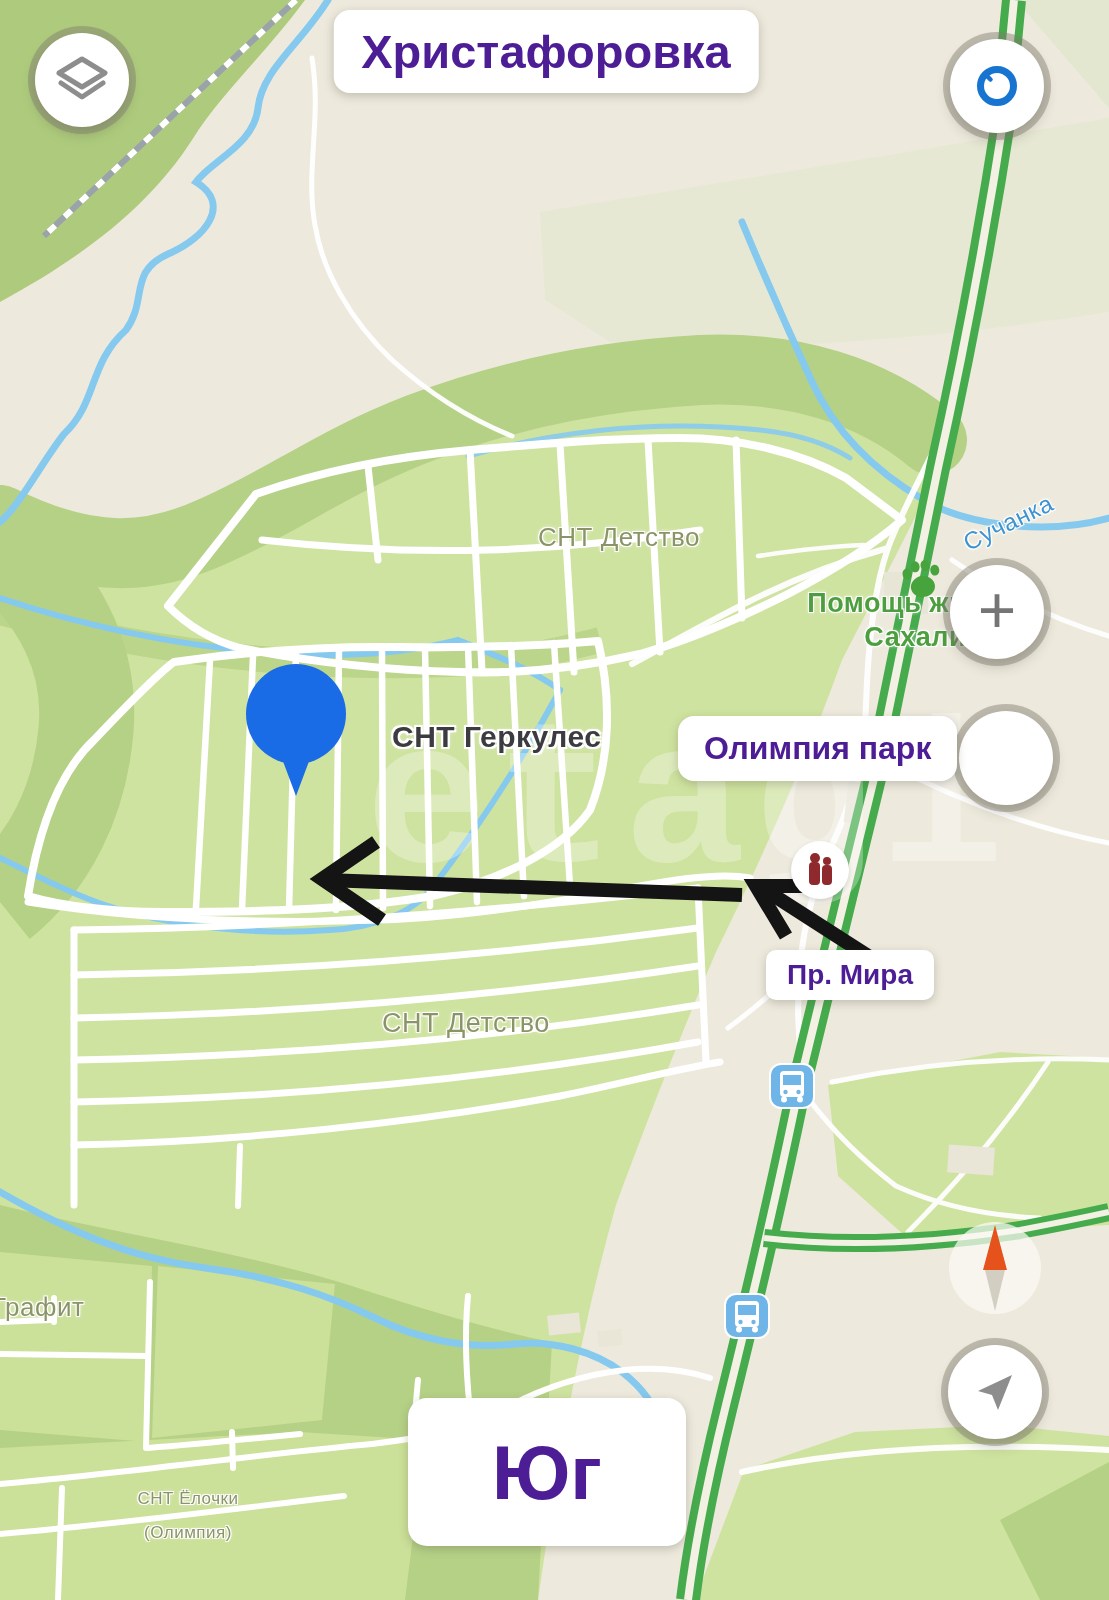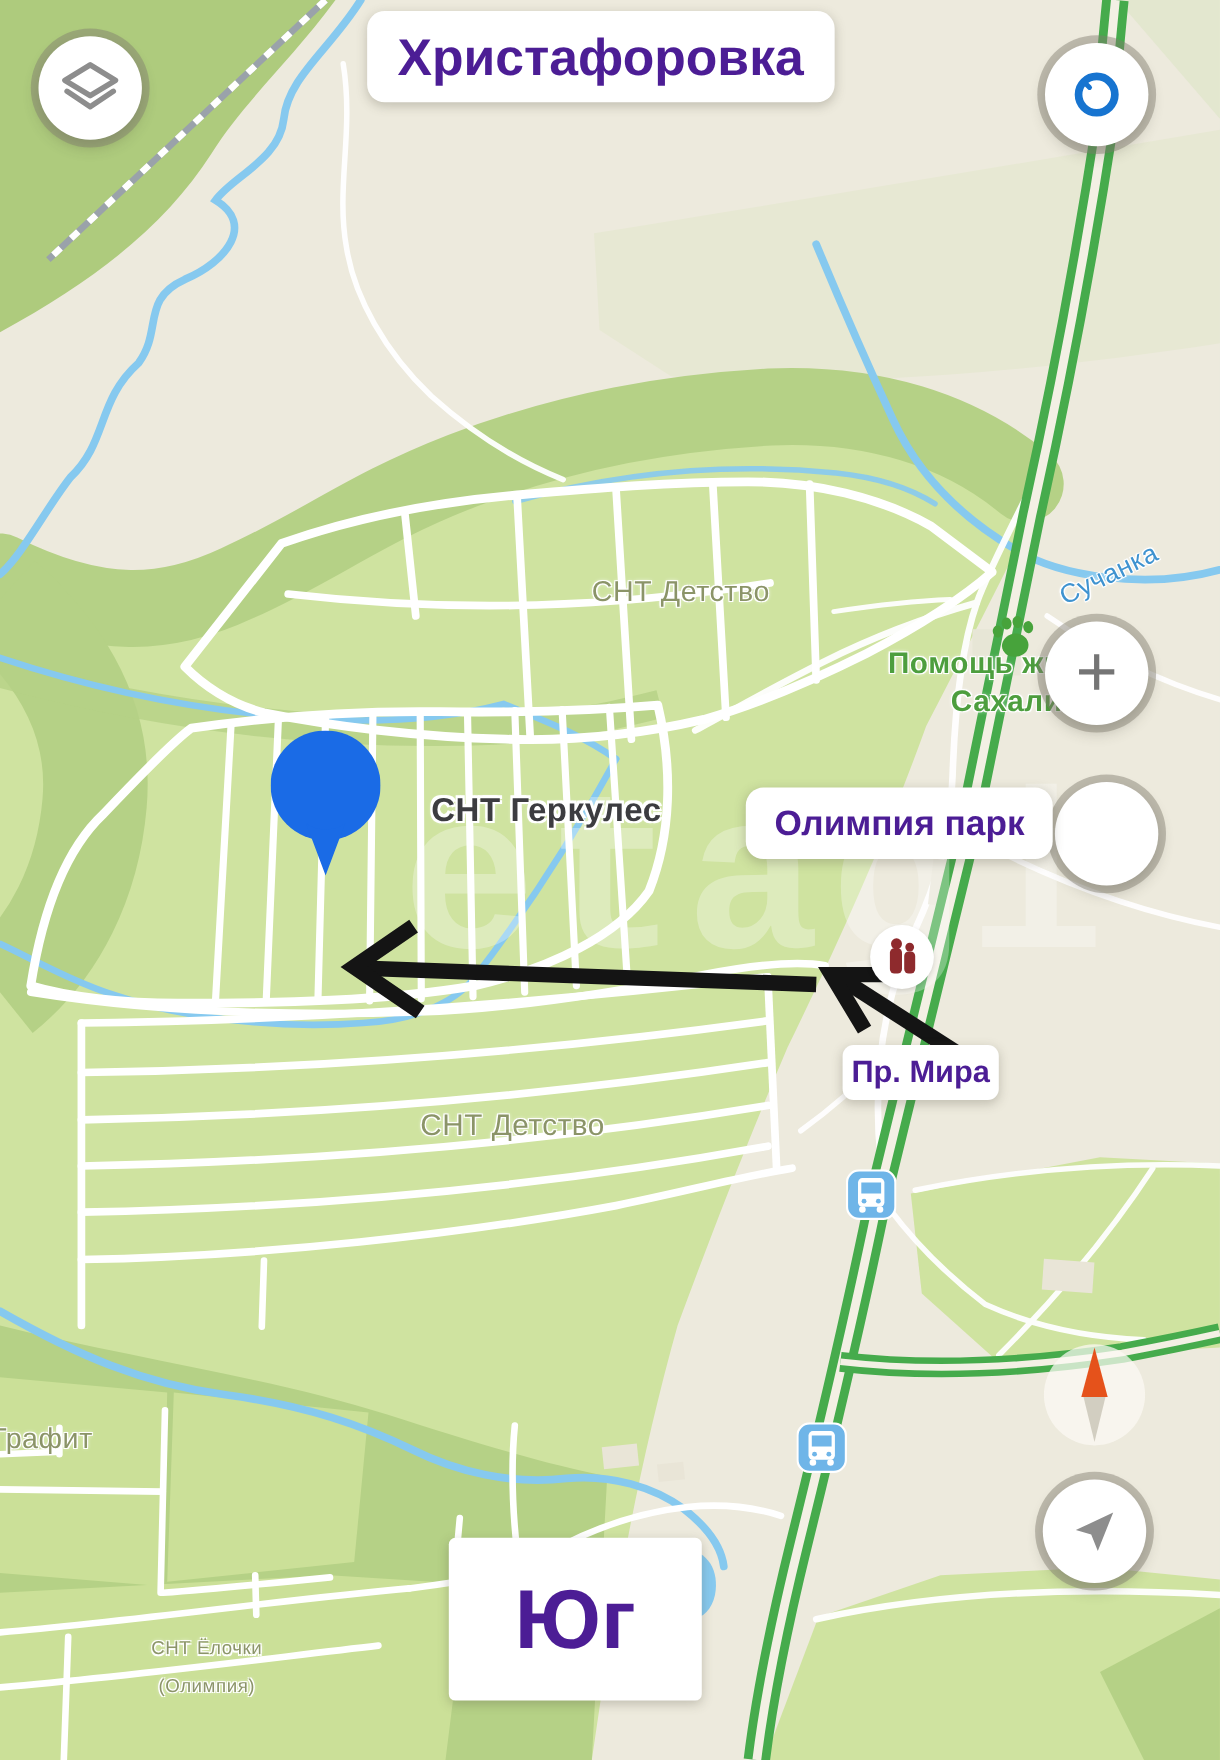--- a/index.html
+++ b/index.html
@@ -12,22 +12,22 @@
     text-shadow:-1px -1px 0 #fff,1px -1px 0 #fff,-1px 1px 0 #fff,1px 1px 0 #fff,0 0 4px #fff;}
   .maplabel.dark{color:#3c3c40;font-weight:600;font-size:30px;
     text-shadow:-2px -2px 0 #fff,2px -2px 0 #fff,-2px 2px 0 #fff,2px 2px 0 #fff,0 0 5px #fff;}
   .maplabel.green{color:#4d9e3e;font-weight:700;font-size:27px;line-height:34px;text-align:right;}
   .maplabel.water{color:#3f93d0;font-size:24px;transform:rotate(-26deg);transform-origin:0 50%;}
   .maplabel.center{text-align:center;white-space:normal;line-height:34px;font-size:17px;}
   .badge{position:absolute;background:#ffffff;color:#4c1d95;font-weight:700;border-radius:16px;
     box-shadow:0 3px 10px rgba(80,75,60,.28);white-space:nowrap;}
   .badge.title{left:50%;top:10px;transform:translateX(-52%);font-size:47px;padding:14px 28px;}
   .badge.olimpia{left:678px;top:716px;font-size:32px;padding:14px 26px;z-index:6;}
-  .badge.prmira{left:766px;top:950px;font-size:28px;padding:9px 8px;border-radius:10px;}
-  .badge.yug{left:408px;top:1398px;width:230px;height:148px;font-size:76px;border-radius:6px;
+  .badge.prmira{left:766px;top:950px;font-size:28px;padding:9px 21px;border-radius:10px;}
+  .badge.yug{left:408px;top:1398px;width:278px;height:148px;font-size:76px;border-radius:19px;
     display:flex;align-items:center;justify-content:center;}
   .ctl{position:absolute;width:94px;height:94px;background:#fff;border-radius:50%;
     display:flex;align-items:center;justify-content:center;cursor:pointer;z-index:7;
     box-shadow:0 0 0 7px rgba(128,124,110,.45),0 6px 14px rgba(60,58,48,.30);}
   .ctl.flat{background:rgba(252,250,244,.72);box-shadow:none;z-index:5;}
   .ctl .plus{font-size:66px;color:#757575;font-weight:400;line-height:1;margin-top:-4px;}
   .poi{position:absolute;}
   .poi-circle{width:58px;height:58px;border-radius:50%;background:#fff;box-shadow:0 2px 5px rgba(0,0,0,.15);
     display:flex;align-items:center;justify-content:center;}
   .pin{position:absolute;left:246px;top:664px;z-index:4;}

